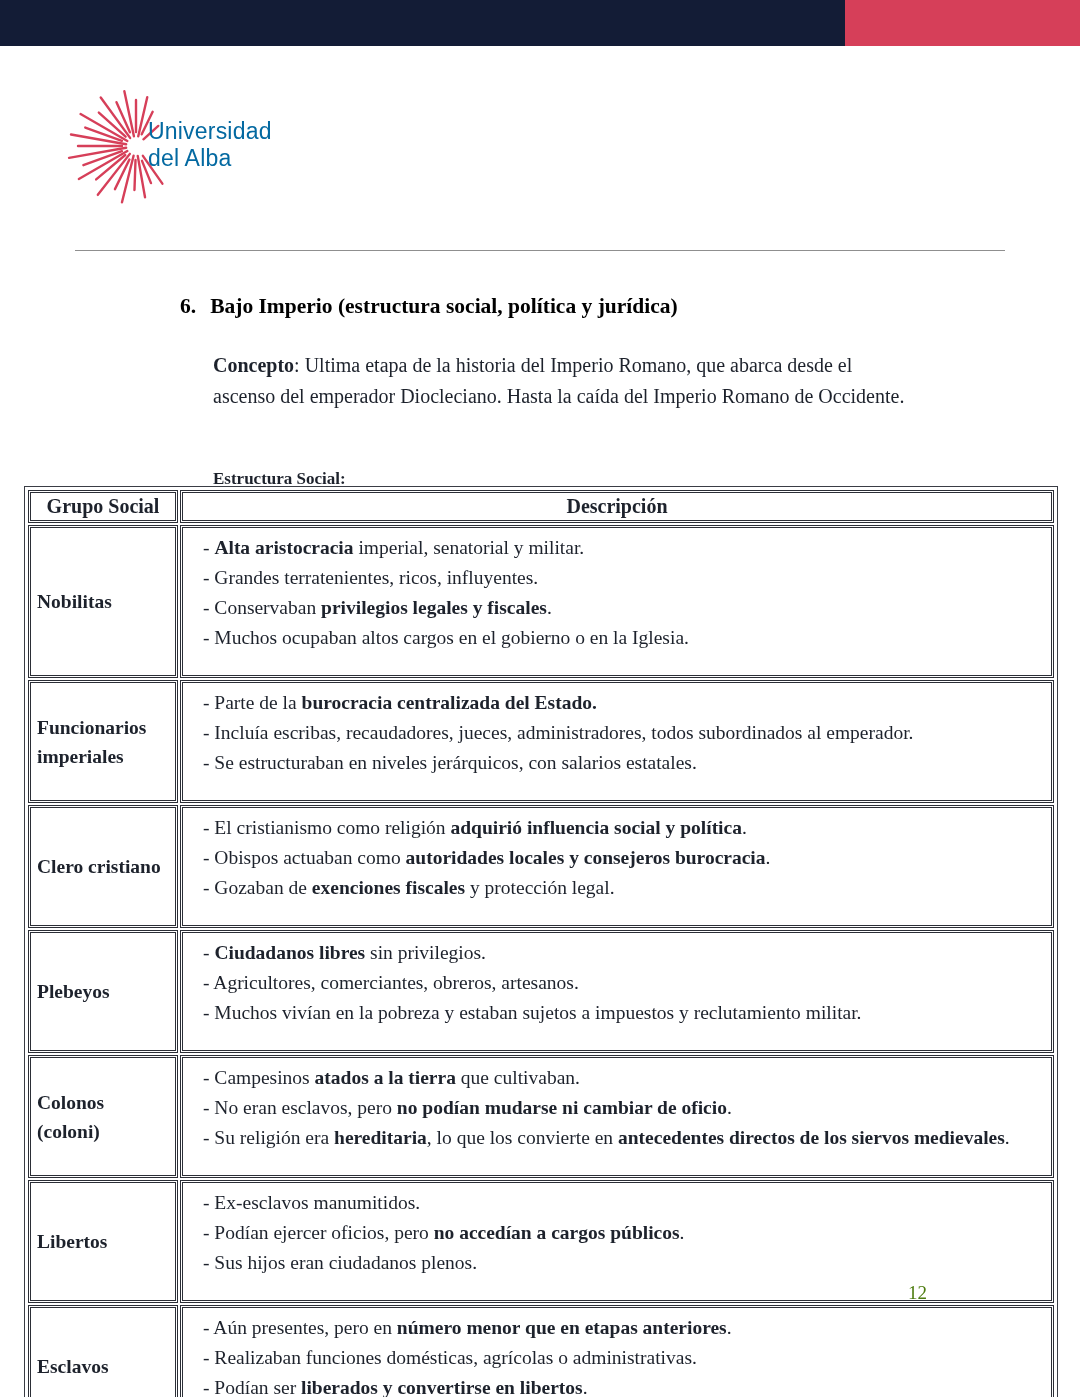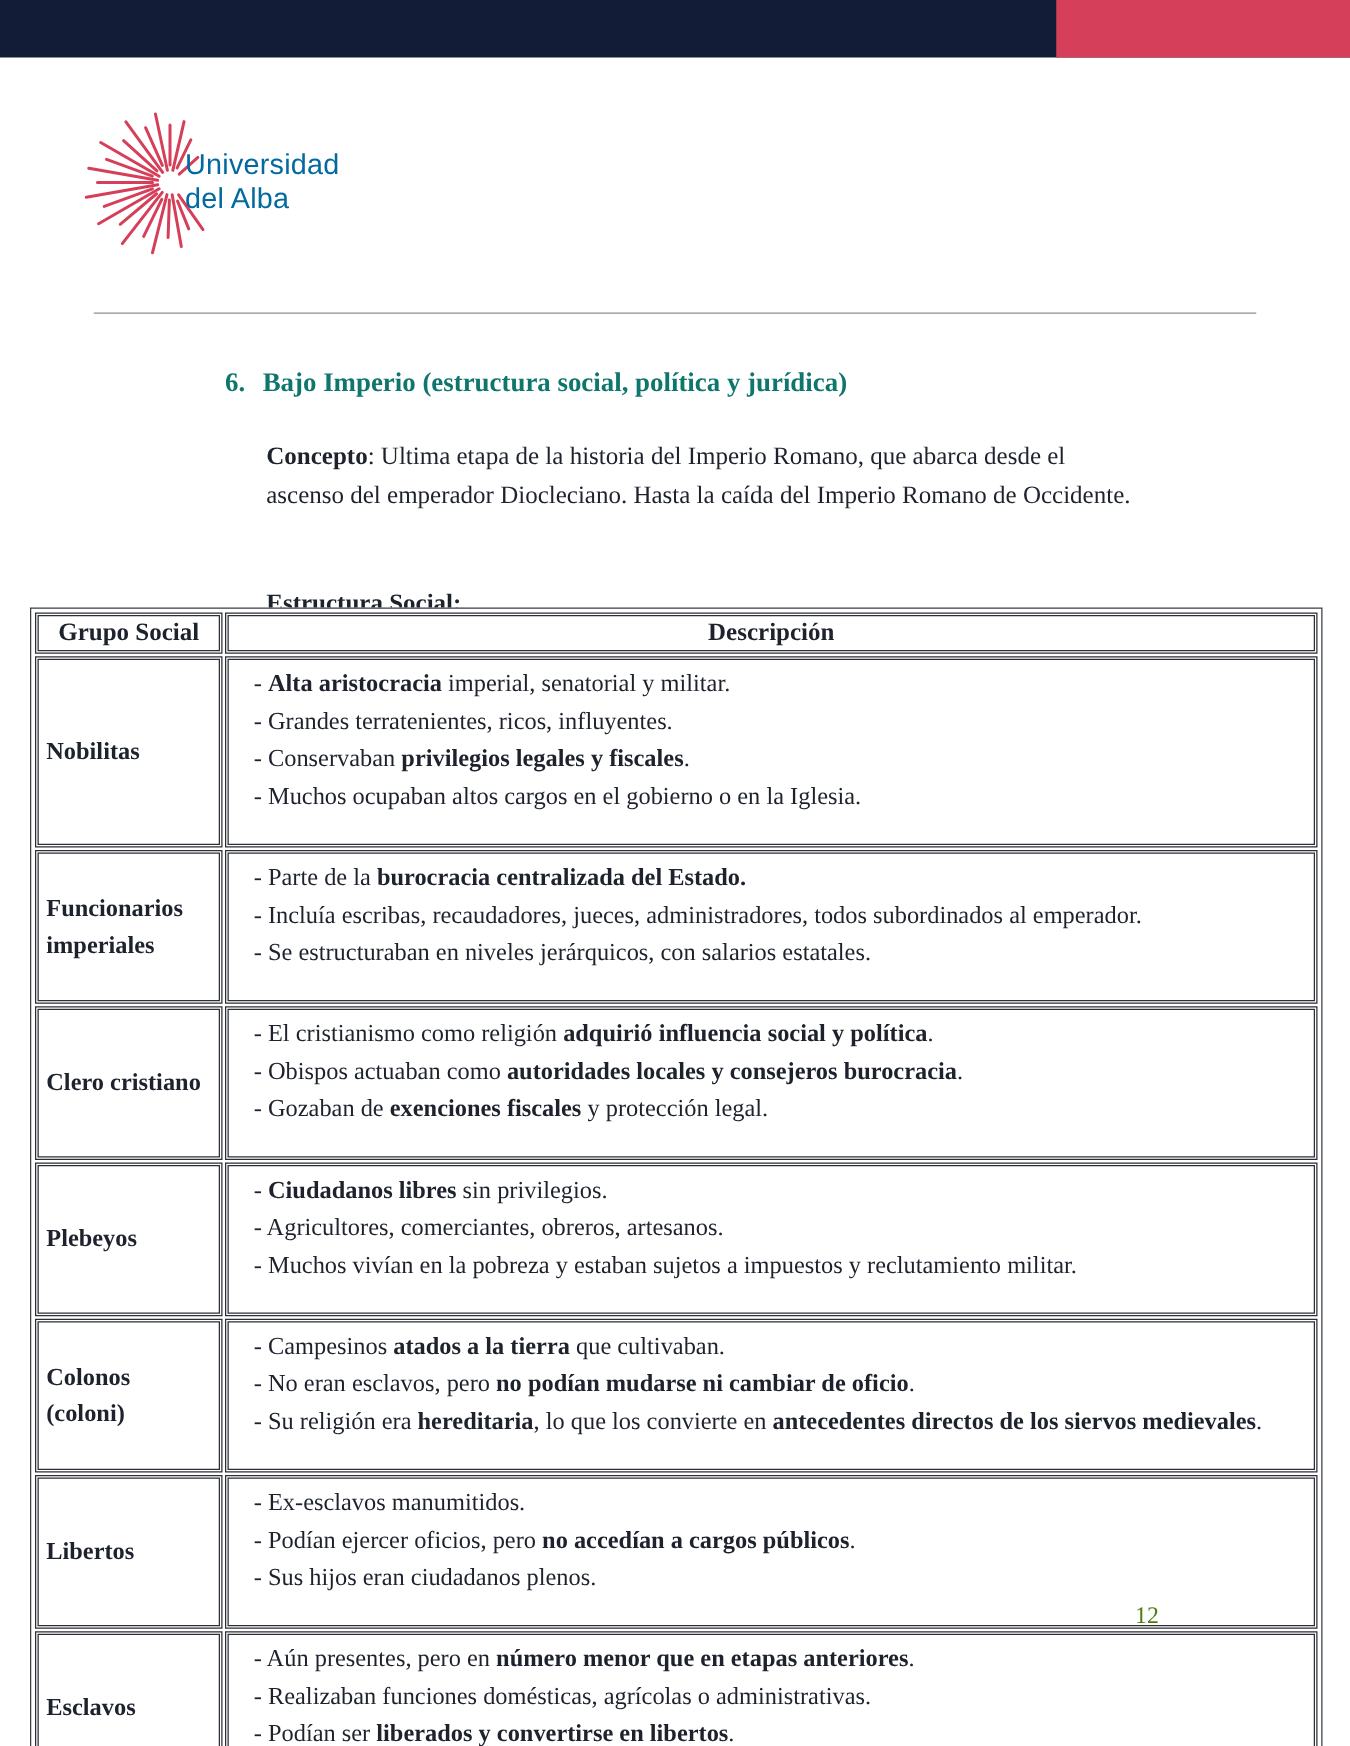--- a/index.html
+++ b/index.html
@@ -15,25 +15,25 @@
   .logo { position:absolute; top:54px; left:54px; width:320px; height:185px; }
   .logo svg { position:absolute; top:0; left:0; }
   .logo-text {
     position:absolute; left:94px; top:64px;
     font-family:"Liberation Sans", sans-serif; color:#0369a1;
     font-size:23px; line-height:27px; letter-spacing:0.2px;
   }
 
   .rule { position:absolute; top:242px; left:75px; width:930px; height:0; border:none; border-top:1px solid #8f8f8f; }
 
-  .heading { position:absolute; left:180px; top:294px; font-size:21.5px; font-weight:bold; color:#0f766e; }
+  .heading { position:absolute; left:180px; top:294px; font-size:21.5px; font-weight:bold; color:#000000; }
   .heading .hnum { margin-right:14px; }
 
   .concept { position:absolute; left:213px; top:330px; width:700px; font-size:20px; line-height:31px; }
-  .table-label { position:absolute; left:213px; top:452px; font-size:20px; font-weight:bold; }
+  .table-label { position:absolute; left:213px; top:452px; font-size:17px; font-weight:bold; }
 
   .table-wrap { position:absolute; left:24px; top:486px; width:1034px; border:1px solid #3a3d45; padding:1px; background:#fff; }
   table.social { width:100%; border-collapse:separate; border-spacing:2px; font-size:19.5px; color:#1d222c; }
   table.social th, table.social td { border:3px double #2b2e36; background:#fff; }
   table.social th { font-weight:bold; text-align:center; padding:2px 6px; font-size:20px; }
   th.col-group { width:150px; }
   td.group-cell { font-weight:bold; padding:4px 6px; vertical-align:middle; line-height:29px; }
   td.desc-cell { padding:5px 10px 22px 20px; vertical-align:middle; }
   .desc-line { line-height:30px; }
 

